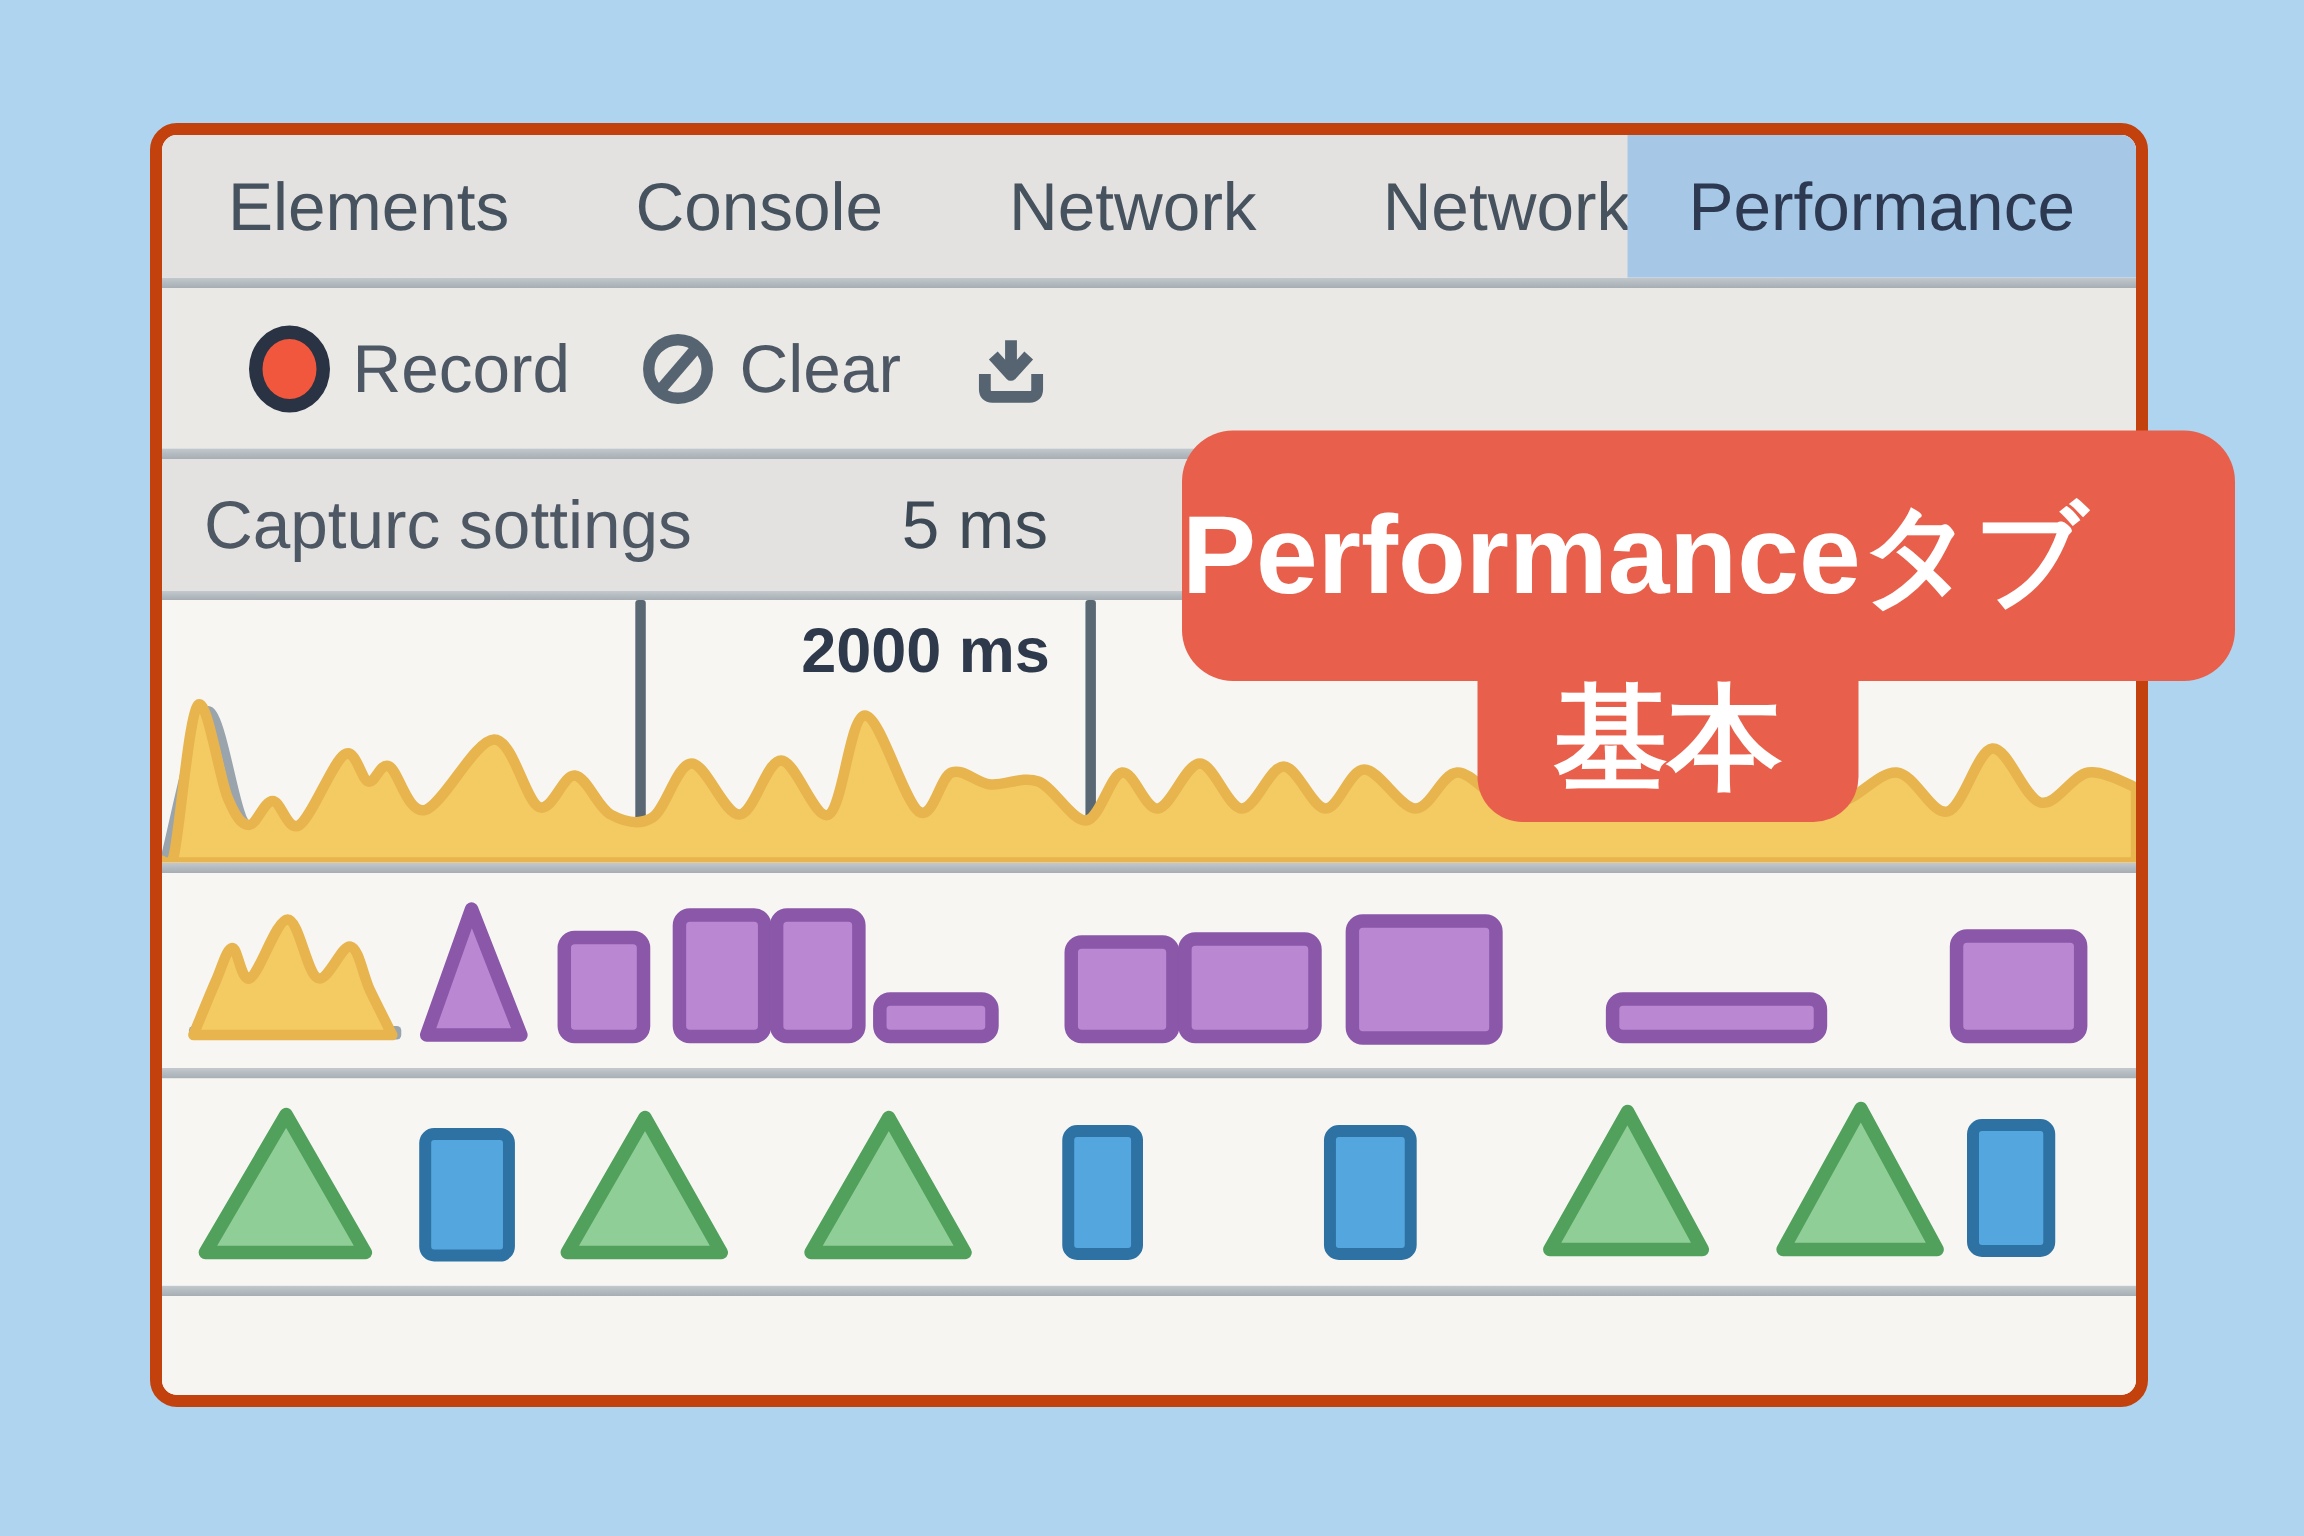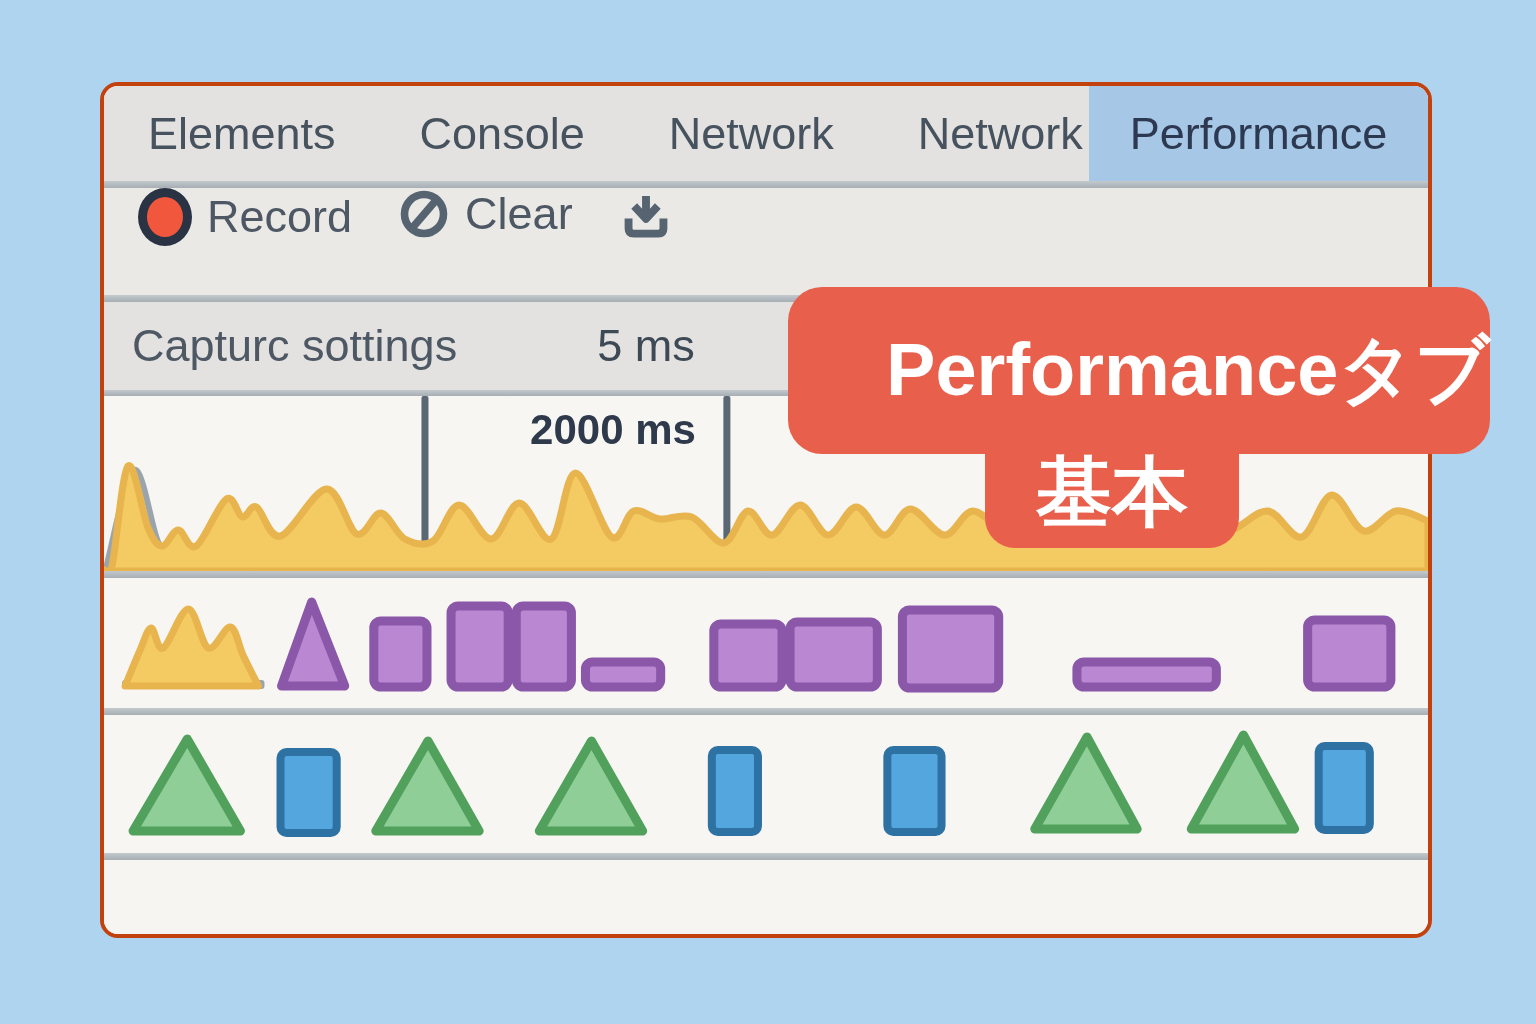--- a/index.html
+++ b/index.html
@@ -1,32 +1,32 @@
 <!DOCTYPE html>
 <html><head>
 <meta charset="utf-8">
 <style>
   html,body{margin:0;padding:0;background:#9cc6e6;}
   .stage{position:relative;width:1536px;height:1024px;background:#afd4ef;overflow:hidden;
          font-family:"Liberation Sans","DejaVu Sans",sans-serif;}
   
   .window{position:absolute;left:100px;top:82px;width:1332px;height:856px;
-          background:#ffffff;border:4px solid #c2410c;border-radius:18px;
+          background:#ffffff;border:8px solid #c2410c;border-radius:18px;
           overflow:hidden;box-sizing:border-box;display:flex;flex-direction:column;}
   .divider{height:7px;flex:0 0 auto;background:linear-gradient(#c3c9cd,#a6aeb4);}
   .divider.thin{height:6px;}
   
   .tabbar{height:95px;flex:0 0 auto;background:#e3e2e0;display:flex;align-items:center;
           padding-left:44px;gap:84px;position:relative;}
   .tab{font-size:45px;color:#47525f;white-space:nowrap;}
   .tab.active{position:absolute;right:0;top:0;bottom:0;width:339px;margin:0;
               background:#a7c7e7;color:#2c3950;display:flex;align-items:center;justify-content:center;}
   
-  .toolbar{height:107px;flex:0 0 auto;background:#eae9e6;display:flex;align-items:flex-start;
-           padding-left:34px;gap:46px;}
+  .toolbar{height:107px;flex:0 0 auto;background:#eae9e6;display:flex;align-items:center;
+           padding-left:58px;gap:46px;}
   .tool{display:flex;align-items:center;gap:15px;font-size:45px;color:#4d5864;}
   .rec-dot{width:36px;height:40px;border-radius:50%;background:#f0573d;border:9px solid #2a3343;}
   .tool svg{display:block;}
   
   .capture{height:88px;flex:0 0 auto;background:#e3e2e0;display:flex;align-items:center;
            padding-left:28px;font-size:45px;color:#4d5864;}
   .capture .cap-value{margin-left:140px;color:#3d4955;}
   
   .overview{height:175px;flex:0 0 auto;position:relative;background:#f7f6f3;}
   .overview svg,.track svg{position:absolute;inset:0;width:100%;height:100%;}
@@ -34,21 +34,21 @@
                font-size:42px;font-weight:700;color:#2e3a4b;}
   .ruler-label.l1{left:109px;}
   .ruler-label.l2{left:399px;}
   .track{flex:0 0 auto;position:relative;background:#f7f6f3;}
   .track.main{height:130px;}
   .track.bottom{height:138px;}
   .empty-row{flex:1 1 auto;background:#f6f5f2;}
   
   .badge{position:absolute;left:0;top:0;width:1536px;height:1024px;pointer-events:none;}
   .badge-main{position:absolute;left:788px;top:287px;width:702px;height:167px;
-              background:#e8604b;border-radius:34px;display:flex;align-items:center;justify-content:flex-end;}
+              background:#e8604b;border-radius:34px;display:flex;align-items:center;justify-content:flex-start;}
   .badge-main span{font-size:74px;font-weight:700;color:#ffffff;white-space:nowrap;}
   .badge-sub{position:absolute;left:985px;top:418px;width:254px;height:130px;
              background:#e8604b;border-radius:30px;display:flex;align-items:center;justify-content:center;}
   .badge-sub span{font-size:76px;font-weight:700;color:#ffffff;white-space:nowrap;margin-top:20px;}
 </style>
 </head>
 <body>
 
 <div class="stage">
   <div class="window">

